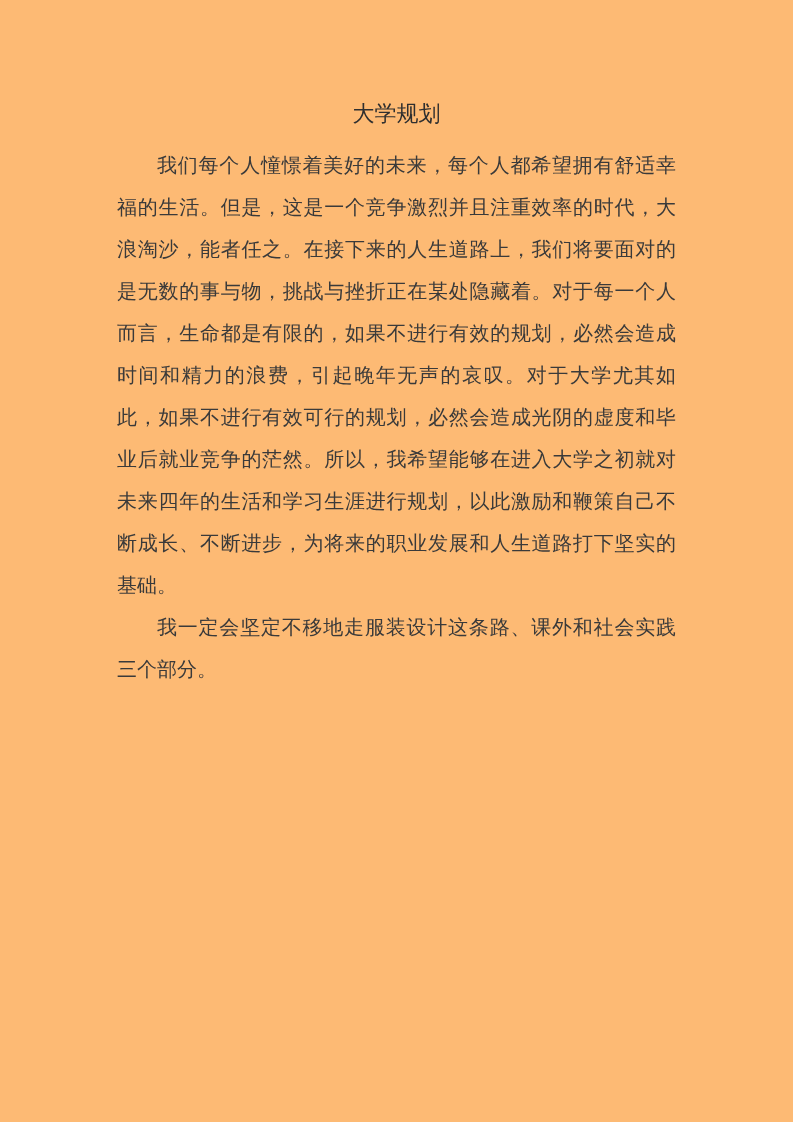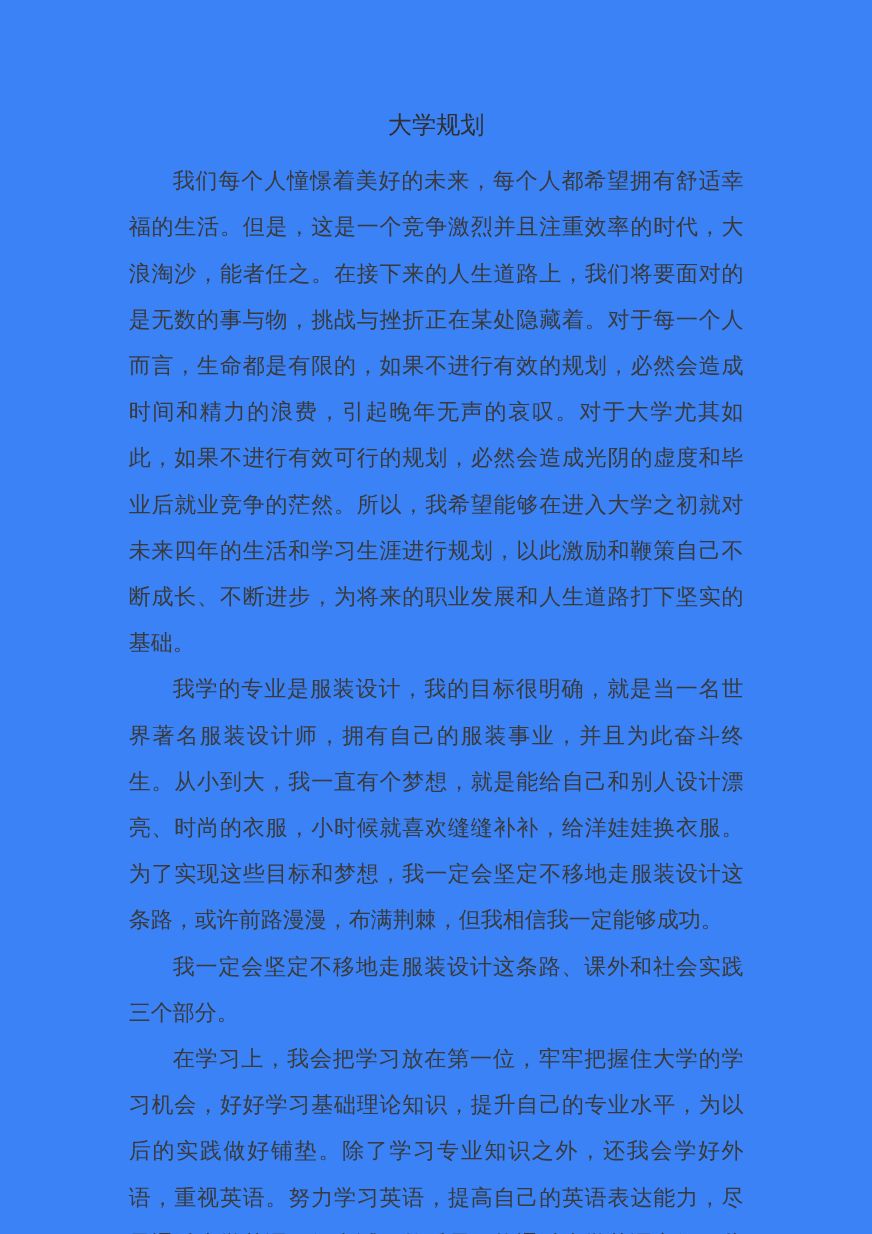--- a/index.html
+++ b/index.html
@@ -11,21 +11,21 @@
     width: 793px;
     height: 1122px;
     overflow: hidden;
     font-family: "Liberation Sans", sans-serif;
     color: #3a3a3a;
   }
   .page {
     box-sizing: border-box;
     width: 793px;
     height: 1122px;
-    background: #3b82f6;
+    background: #fdba74;
     padding: 98px 117px 0 117px;
   }
   .doc-title {
     margin: 0 0 14px 0;
     font-size: 22px;
     line-height: 32px;
     font-weight: 400;
     text-align: center;
     color: #2f2f2f;
     letter-spacing: 0;
@@ -44,17 +44,15 @@
     word-break: break-all;
   }
 </style>
 </head>
 <body>
 
 <div class="page">
   <h1 class="doc-title">大学规划</h1>
   <div class="doc-body">
       <p class="para">我们每个人憧憬着美好的未来，每个人都希望拥有舒适幸福的生活。但是，这是一个竞争激烈并且注重效率的时代，大浪淘沙，能者任之。在接下来的人生道路上，我们将要面对的是无数的事与物，挑战与挫折正在某处隐藏着。对于每一个人而言，生命都是有限的，如果不进行有效的规划，必然会造成时间和精力的浪费，引起晚年无声的哀叹。对于大学尤其如此，如果不进行有效可行的规划，必然会造成光阴的虚度和毕业后就业竞争的茫然。所以，我希望能够在进入大学之初就对未来四年的生活和学习生涯进行规划，以此激励和鞭策自己不断成长、不断进步，为将来的职业发展和人生道路打下坚实的基础。</p>
-      <p class="para">我学的专业是服装设计，我的目标很明确，就是当一名世界著名服装设计师，拥有自己的服装事业，并且为此奋斗终生。从小到大，我一直有个梦想，就是能给自己和别人设计漂亮、时尚的衣服，小时候就喜欢缝缝补补，给洋娃娃换衣服。为了实现这些目标和梦想，我一定会坚定不移地走服装设计这条路，或许前路漫漫，布满荆棘，但我相信我一定能够成功。</p>
       <p class="para">我一定会坚定不移地走服装设计这条路、课外和社会实践三个部分。</p>
-      <p class="para">在学习上，我会把学习放在第一位，牢牢把握住大学的学习机会，好好学习基础理论知识，提升自己的专业水平，为以后的实践做好铺垫。除了学习专业知识之外，还我会学好外语，重视英语。努力学习英语，提高自己的英语表达能力，尽早通过大学英语四级考试，然后尽可能通过大学英语六级。此外，我还要多去图书馆，广泛涉猎各种课外书籍，例如与哲学、历史、艺术有关的书籍，我希望能够在书本知识之外补充各种知识，提高自己的眼界和综合素质。</p>
     </div>
 </div>
 
 </body></html>

